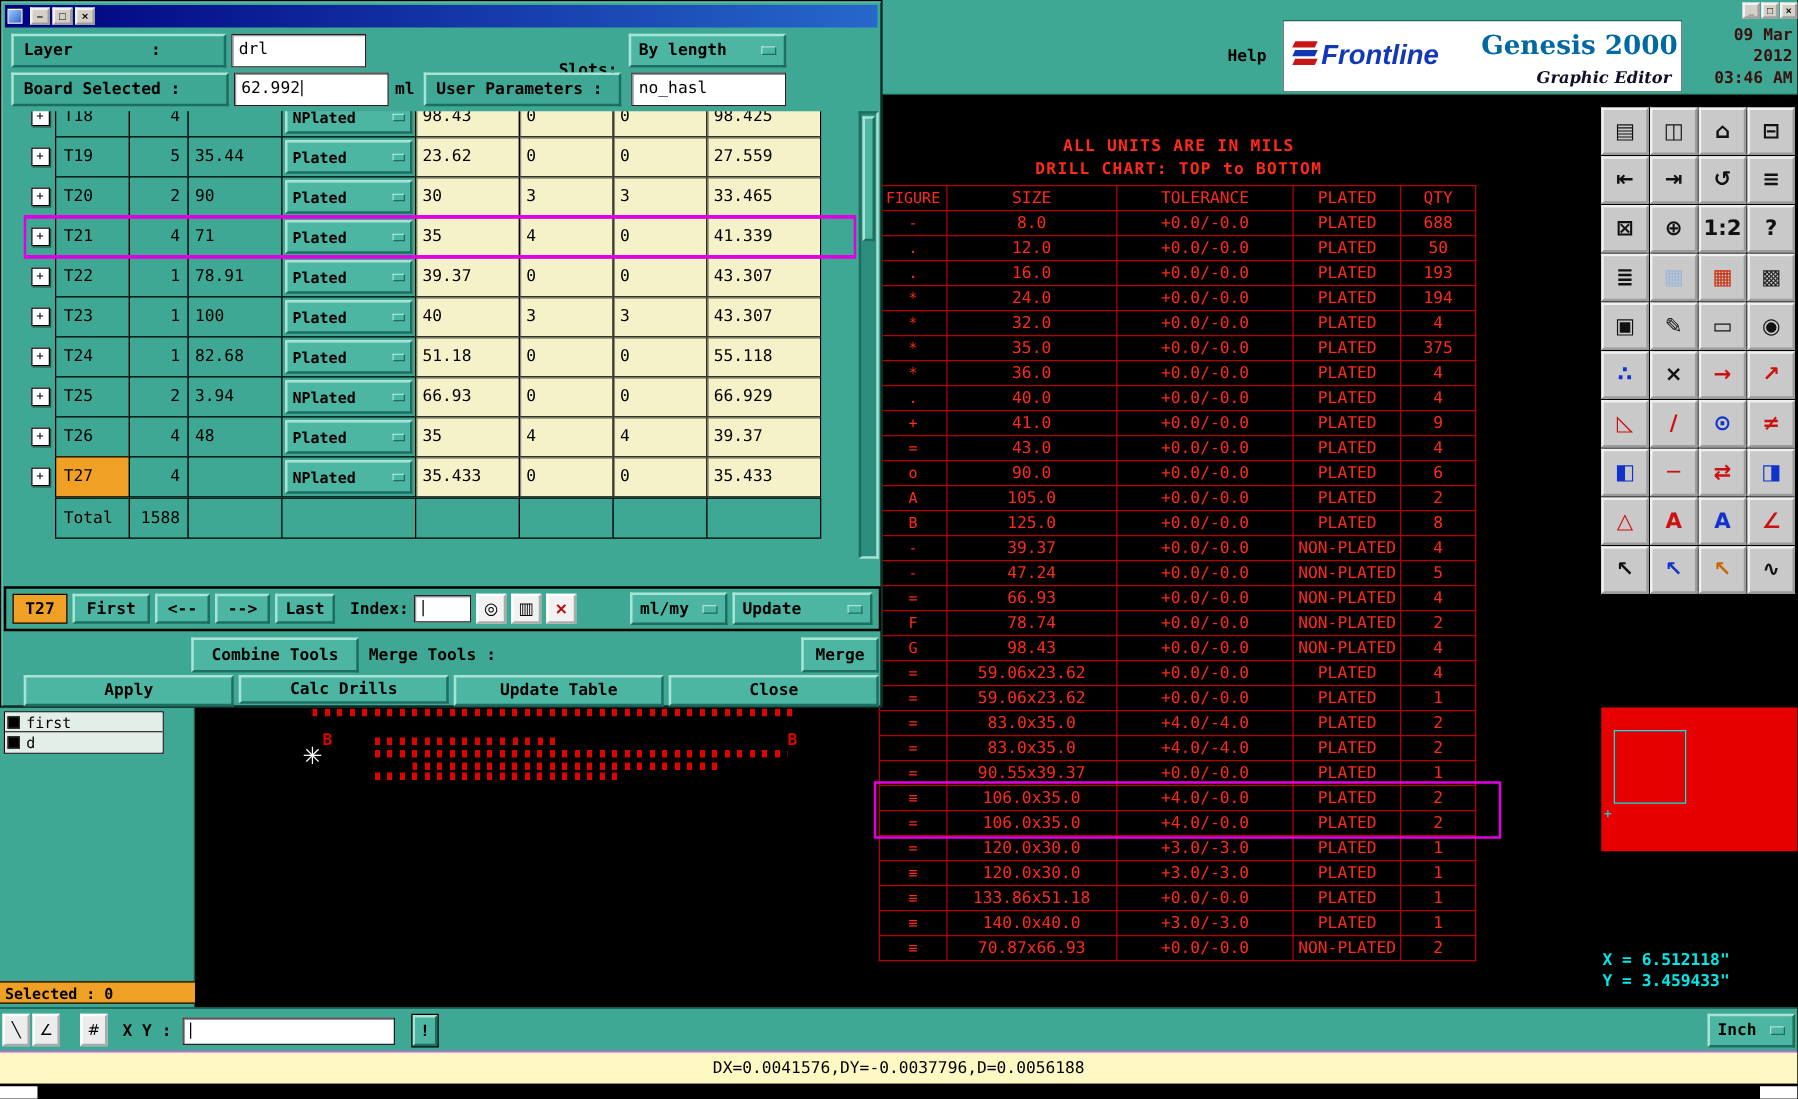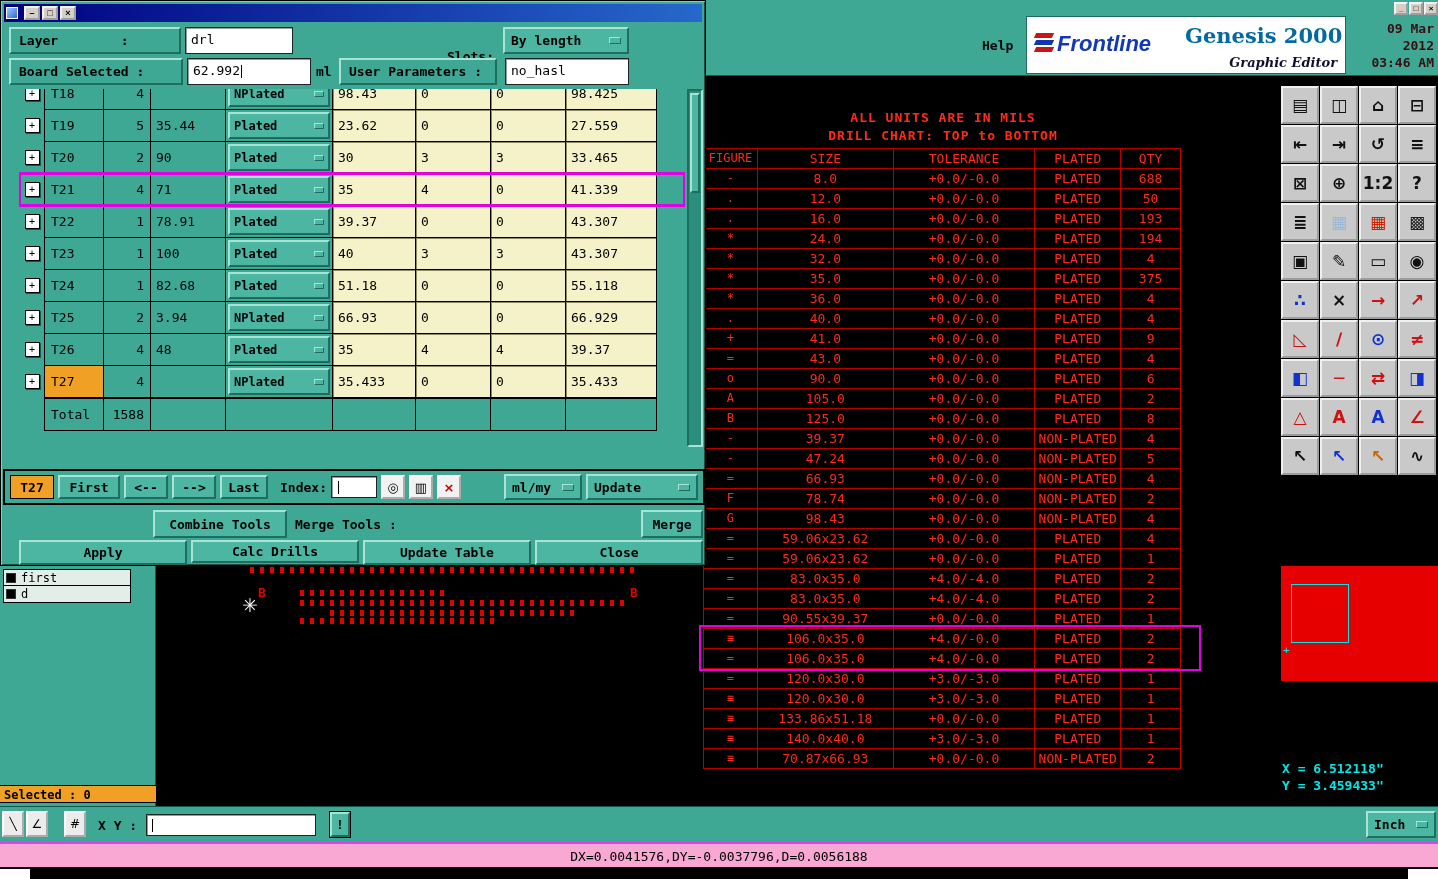--- a/index.html
+++ b/index.html
@@ -71,21 +71,21 @@
 
   
   .bottom-bar{position:absolute;left:0;top:806px;width:1438px;height:35px;background:var(--teal);border-top:1px solid #11574A}
   .bb-btn{position:absolute;top:4px;width:22px;height:26px;background:#ECECEC;border:2px outset #fff;font-size:12px;padding:0;font-family:"DejaVu Sans",sans-serif}
   .xy-label{position:absolute;left:98px;top:11px;font-size:13px;font-weight:bold}
   .xy-input{position:absolute;left:146px;top:7px;width:170px;height:22px;background:#fff;border:1px solid #222;box-shadow:inset 1px 1px 0 #999;font-size:13px;padding:2px 0 0 4px}
   .caret::after{content:"";display:inline-block;width:1px;height:13px;background:#000;vertical-align:middle;margin-left:1px}
   .alert-btn{position:absolute;left:330px;top:5px;width:20px;height:25px;background:var(--tealbtn);border:2px solid;border-color:var(--bevl) var(--bevd) var(--bevd) var(--bevl);outline:1px solid #000;font-size:13px;font-weight:bold;padding:0}
   .msg{position:absolute;left:356px;top:4px;width:1004px;height:28px;background:#000;color:#fff;font-size:13px;padding:6px 0 0 8px}
   .inch{position:absolute;left:1366px;top:4px;width:70px;height:28px}
-  .delta-strip{position:absolute;left:0;top:841px;width:1438px;height:26px;background:#f9a8d4;border-top:3px solid #d946ef;text-align:center;font-size:13px;padding-top:5px}
+  .delta-strip{position:absolute;left:0;top:841px;width:1438px;height:26px;background:#fef9c3;border-top:1px solid #d946ef;text-align:center;font-size:13px;padding-top:5px}
   .bottom-edge{position:absolute;left:0;top:867px;width:1438px;height:12px;background:#000}
   .stub{position:absolute;top:869px;width:30px;height:10px;background:#fff}
 
   
   .dialog{position:absolute;left:0;top:0;width:706px;height:566px;background:var(--teal);border:1px solid #000;box-shadow:inset 1px 1px 0 #7FD0C0,inset -1px -1px 0 #174F44;z-index:10}
   .titlebar{position:absolute;left:3px;top:3px;width:698px;height:18px;background:linear-gradient(90deg,#00007E,#2668CC);display:flex;align-items:center;padding:0 2px}
   .ticon{width:12px;height:12px;background:linear-gradient(135deg,#99CCFF,#3366CC);border:1px solid #fff;margin-right:4px}
   .ttext{color:#fff;font-family:"Liberation Sans",sans-serif;font-size:12px;font-weight:bold;flex:1}
   .tb{width:16px;height:14px;background:#D4D0C8;border:2px outset #F2F2F2;font-size:9px;line-height:8px;padding:0;margin-left:2px;font-weight:bold}
   .flabel{position:absolute;height:27px;background:var(--teal);border:2px solid;border-color:var(--bevl) var(--bevd) var(--bevd) var(--bevl);font-size:13px;font-weight:bold;display:flex;align-items:center;padding:0 8px}

